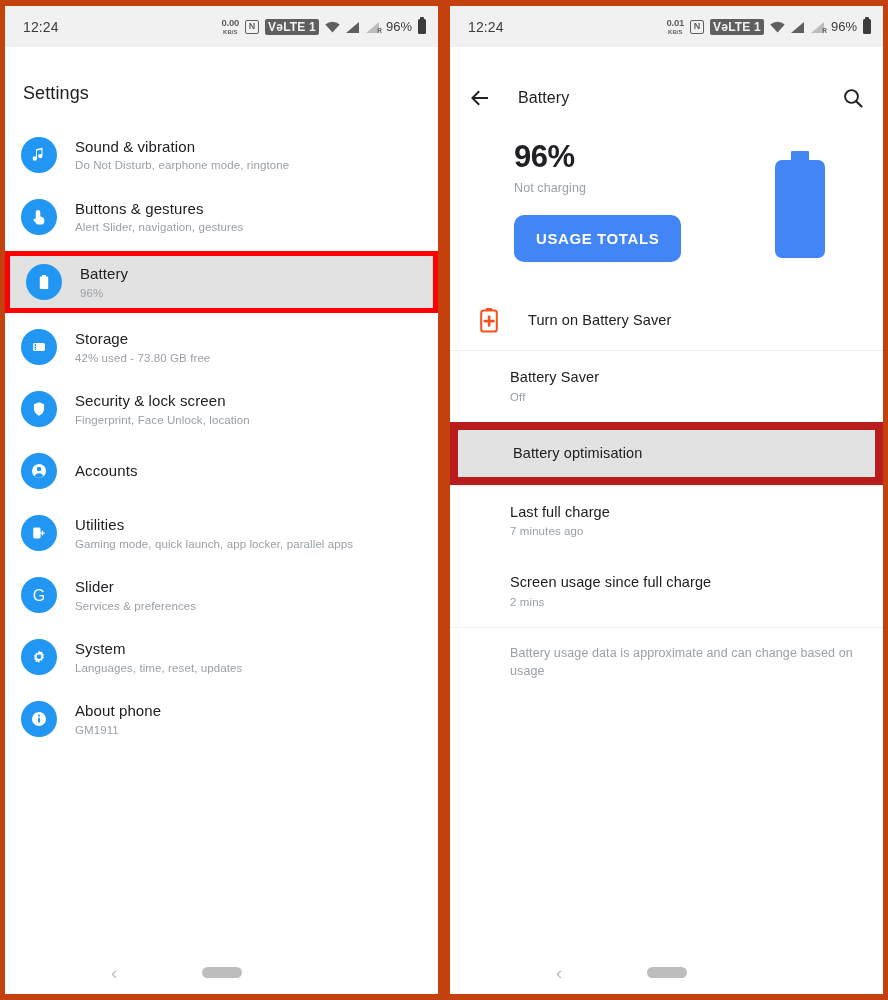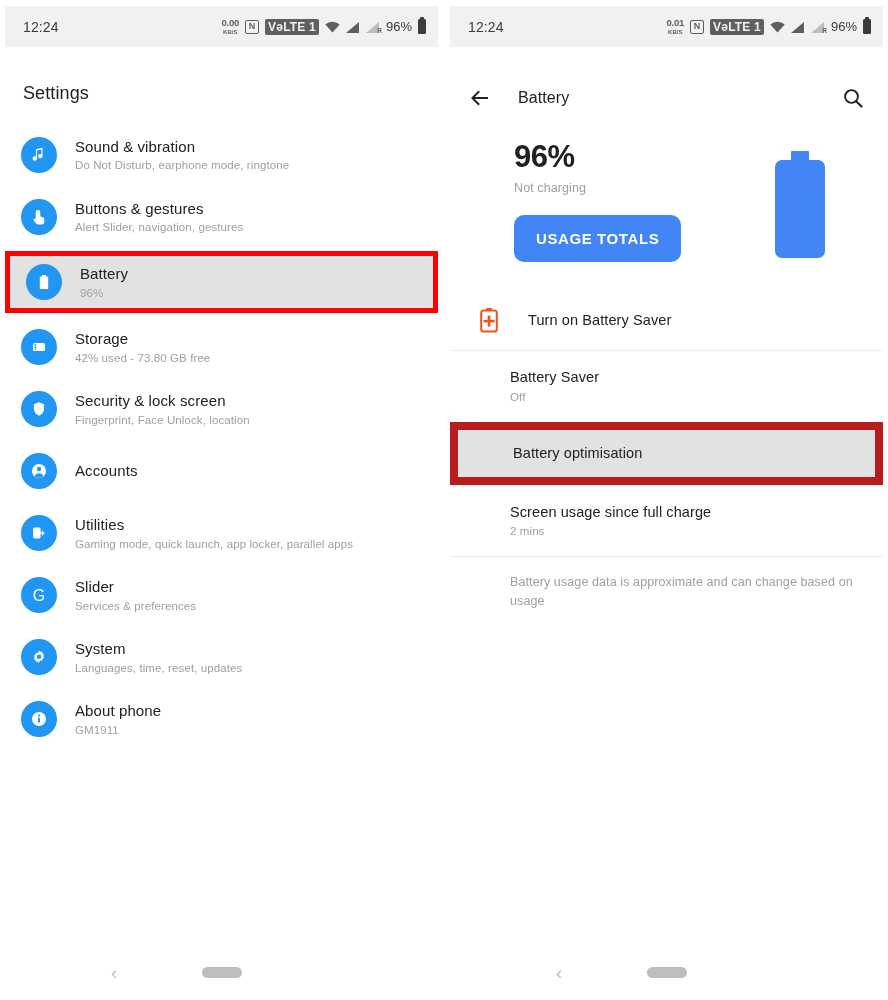--- a/index.html
+++ b/index.html
@@ -10,21 +10,21 @@
     height: 1000px;
     background: #000000;
     font-family: "Liberation Sans", sans-serif;
     overflow: hidden;
   }
 
   .screens {
     display: flex;
     width: 888px;
     height: 1000px;
-    background: #ffffff;
+    background: #c2410c;
     padding: 6px 5px;
     gap: 12px;
   }
 
   .phone {
     width: 433px;
     height: 988px;
     background: #ffffff;
     position: relative;
     overflow: hidden;
@@ -544,20 +544,24 @@
         <span class="pref-sub">Off</span>
       </div>
 
       <div class="pref-row highlight">
         <span class="pref-title">Battery optimisation</span>
       </div>
 
 
       <div class="divider"></div>
 
+      <div class="pref-row">
+        <span class="pref-title">Last full charge</span>
+        <span class="pref-sub">7 minutes ago</span>
+      </div>
 
       <div class="pref-row">
         <span class="pref-title">Screen usage since full charge</span>
         <span class="pref-sub">2 mins</span>
       </div>
 
       <div class="divider"></div>
 
       <div class="footnote">Battery usage data is approximate and can change based on usage</div>
 

